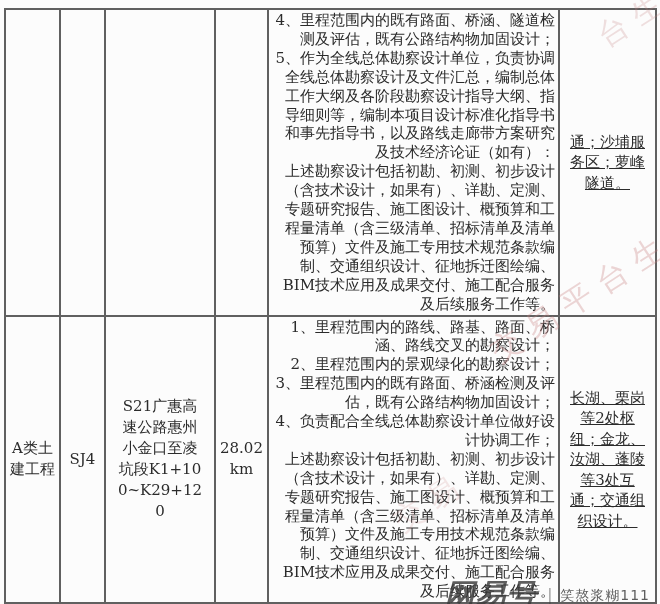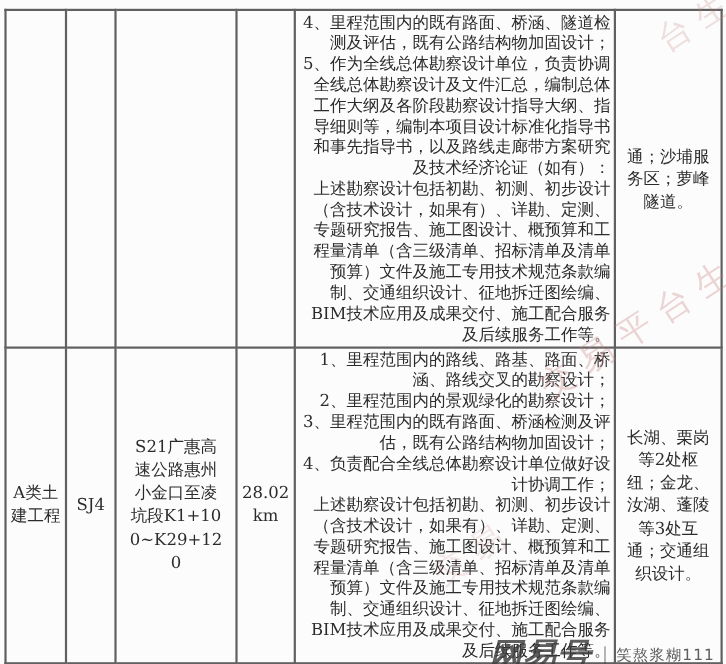--- a/index.html
+++ b/index.html
@@ -33,21 +33,21 @@
   }
   td.c-scope{
     text-align:right;vertical-align:top;
     padding:1px 3px 1px 5px;
     line-height:18.9px;
     white-space:pre-line;
     word-break:break-all;
   }
   td.c-nodes{
     text-align:center;vertical-align:middle;
-    padding:0 9px;line-height:20.5px;word-break:break-all;
+    padding:0 9px;line-height:20.5px;word-break:break-all;text-decoration:underline;
   }
   tr.r1{height:304px;}
   tr.r2{height:285px;}
   tr.r3{height:40px;}
   
   .wm-diag{
     position:absolute;
     font-family:"DejaVu Serif","Liberation Serif",serif;
     color:rgba(198,128,128,0.32);
     transform:rotate(-33deg);

